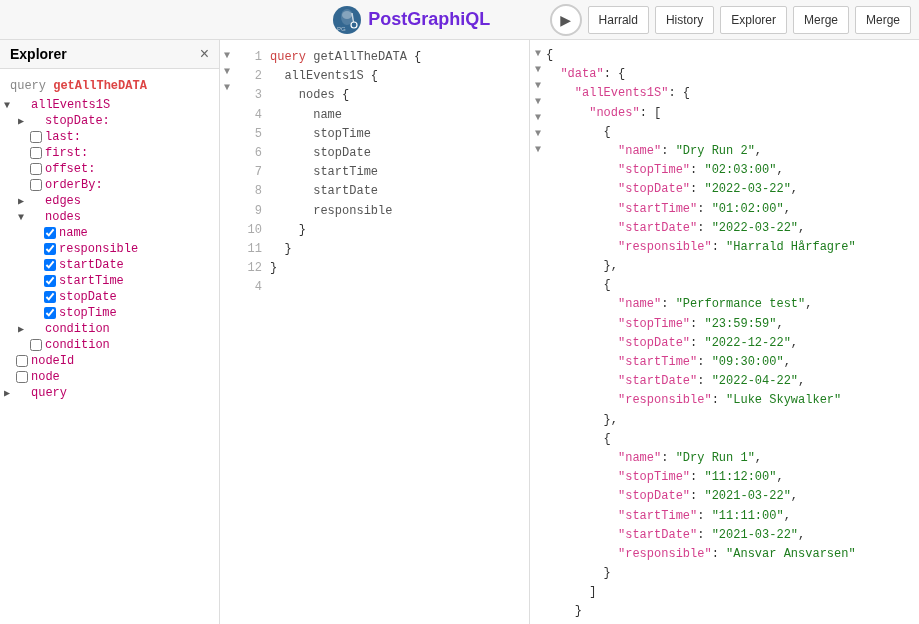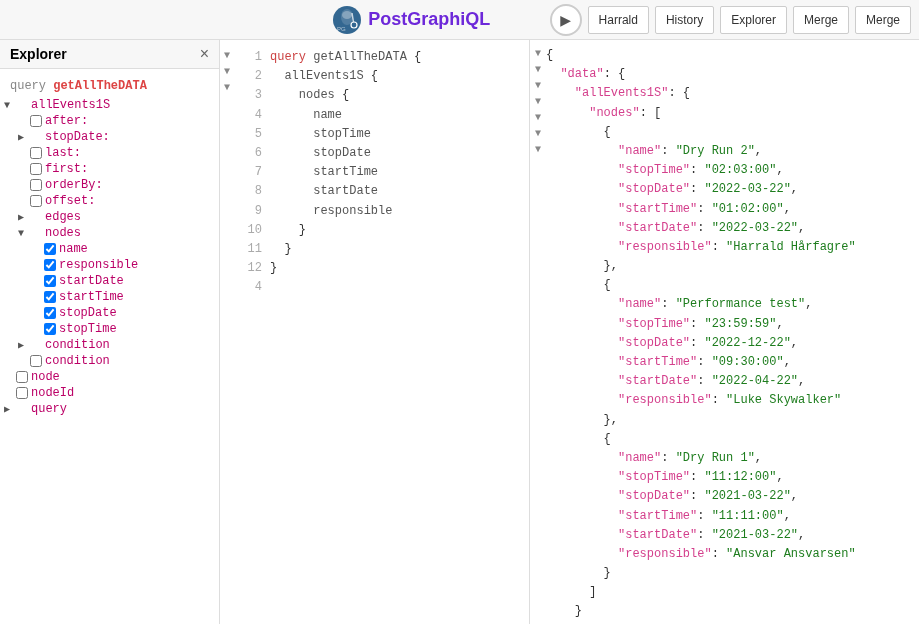--- a/index.html
+++ b/index.html
@@ -255,56 +255,50 @@
 
       <div id="tree-container">
           <div class="tree-item">
             <span class="tree-indent" style="width: 4px;"></span>
             <span class="tree-arrow">▼</span>
             <span style="width: 15px; display: inline-block;"></span>
             <span class="tree-label field">allEvents1S</span>
           </div>
           <div class="tree-item">
             <span class="tree-indent" style="width: 18px;"></span>
-            <span class="tree-arrow"></span>
-            <input type="checkbox" class="tree-checkbox" style="">
-            <span class="tree-label field">after:</span>
-          </div>
-          <div class="tree-item">
-            <span class="tree-indent" style="width: 18px;"></span>
             <span class="tree-arrow">▶</span>
             <span style="width: 15px; display: inline-block;"></span>
             <span class="tree-label field">stopDate:</span>
           </div>
           <div class="tree-item">
             <span class="tree-indent" style="width: 18px;"></span>
             <span class="tree-arrow"></span>
             <input type="checkbox" class="tree-checkbox" style="">
             <span class="tree-label field">last:</span>
           </div>
           <div class="tree-item">
             <span class="tree-indent" style="width: 18px;"></span>
             <span class="tree-arrow"></span>
             <input type="checkbox" class="tree-checkbox" style="">
             <span class="tree-label field">first:</span>
           </div>
           <div class="tree-item">
             <span class="tree-indent" style="width: 18px;"></span>
             <span class="tree-arrow"></span>
             <input type="checkbox" class="tree-checkbox" style="">
+            <span class="tree-label field">offset:</span>
+          </div>
+          <div class="tree-item">
+            <span class="tree-indent" style="width: 18px;"></span>
+            <span class="tree-arrow"></span>
+            <input type="checkbox" class="tree-checkbox" style="">
             <span class="tree-label field">orderBy:</span>
           </div>
           <div class="tree-item">
             <span class="tree-indent" style="width: 18px;"></span>
-            <span class="tree-arrow"></span>
-            <input type="checkbox" class="tree-checkbox" style="">
-            <span class="tree-label field">offset:</span>
-          </div>
-          <div class="tree-item">
-            <span class="tree-indent" style="width: 18px;"></span>
             <span class="tree-arrow">▶</span>
             <span style="width: 15px; display: inline-block;"></span>
             <span class="tree-label field">edges</span>
           </div>
           <div class="tree-item">
             <span class="tree-indent" style="width: 18px;"></span>
             <span class="tree-arrow">▼</span>
             <span style="width: 15px; display: inline-block;"></span>
             <span class="tree-label field">nodes</span>
           </div>
@@ -353,27 +347,27 @@
           <div class="tree-item">
             <span class="tree-indent" style="width: 18px;"></span>
             <span class="tree-arrow"></span>
             <input type="checkbox" class="tree-checkbox" style="">
             <span class="tree-label field">condition</span>
           </div>
           <div class="tree-item">
             <span class="tree-indent" style="width: 4px;"></span>
             <span class="tree-arrow"></span>
             <input type="checkbox" class="tree-checkbox" style="">
+            <span class="tree-label field">nodeId</span>
+          </div>
+          <div class="tree-item">
+            <span class="tree-indent" style="width: 4px;"></span>
+            <span class="tree-arrow"></span>
+            <input type="checkbox" class="tree-checkbox" style="">
             <span class="tree-label field">node</span>
-          </div>
-          <div class="tree-item">
-            <span class="tree-indent" style="width: 4px;"></span>
-            <span class="tree-arrow"></span>
-            <input type="checkbox" class="tree-checkbox" style="">
-            <span class="tree-label field">nodeId</span>
           </div>
           <div class="tree-item">
             <span class="tree-indent" style="width: 4px;"></span>
             <span class="tree-arrow">▶</span>
             <span style="width: 15px; display: inline-block;"></span>
             <span class="tree-label field">query</span>
           </div>
         </div>
     </div>
   </div>

